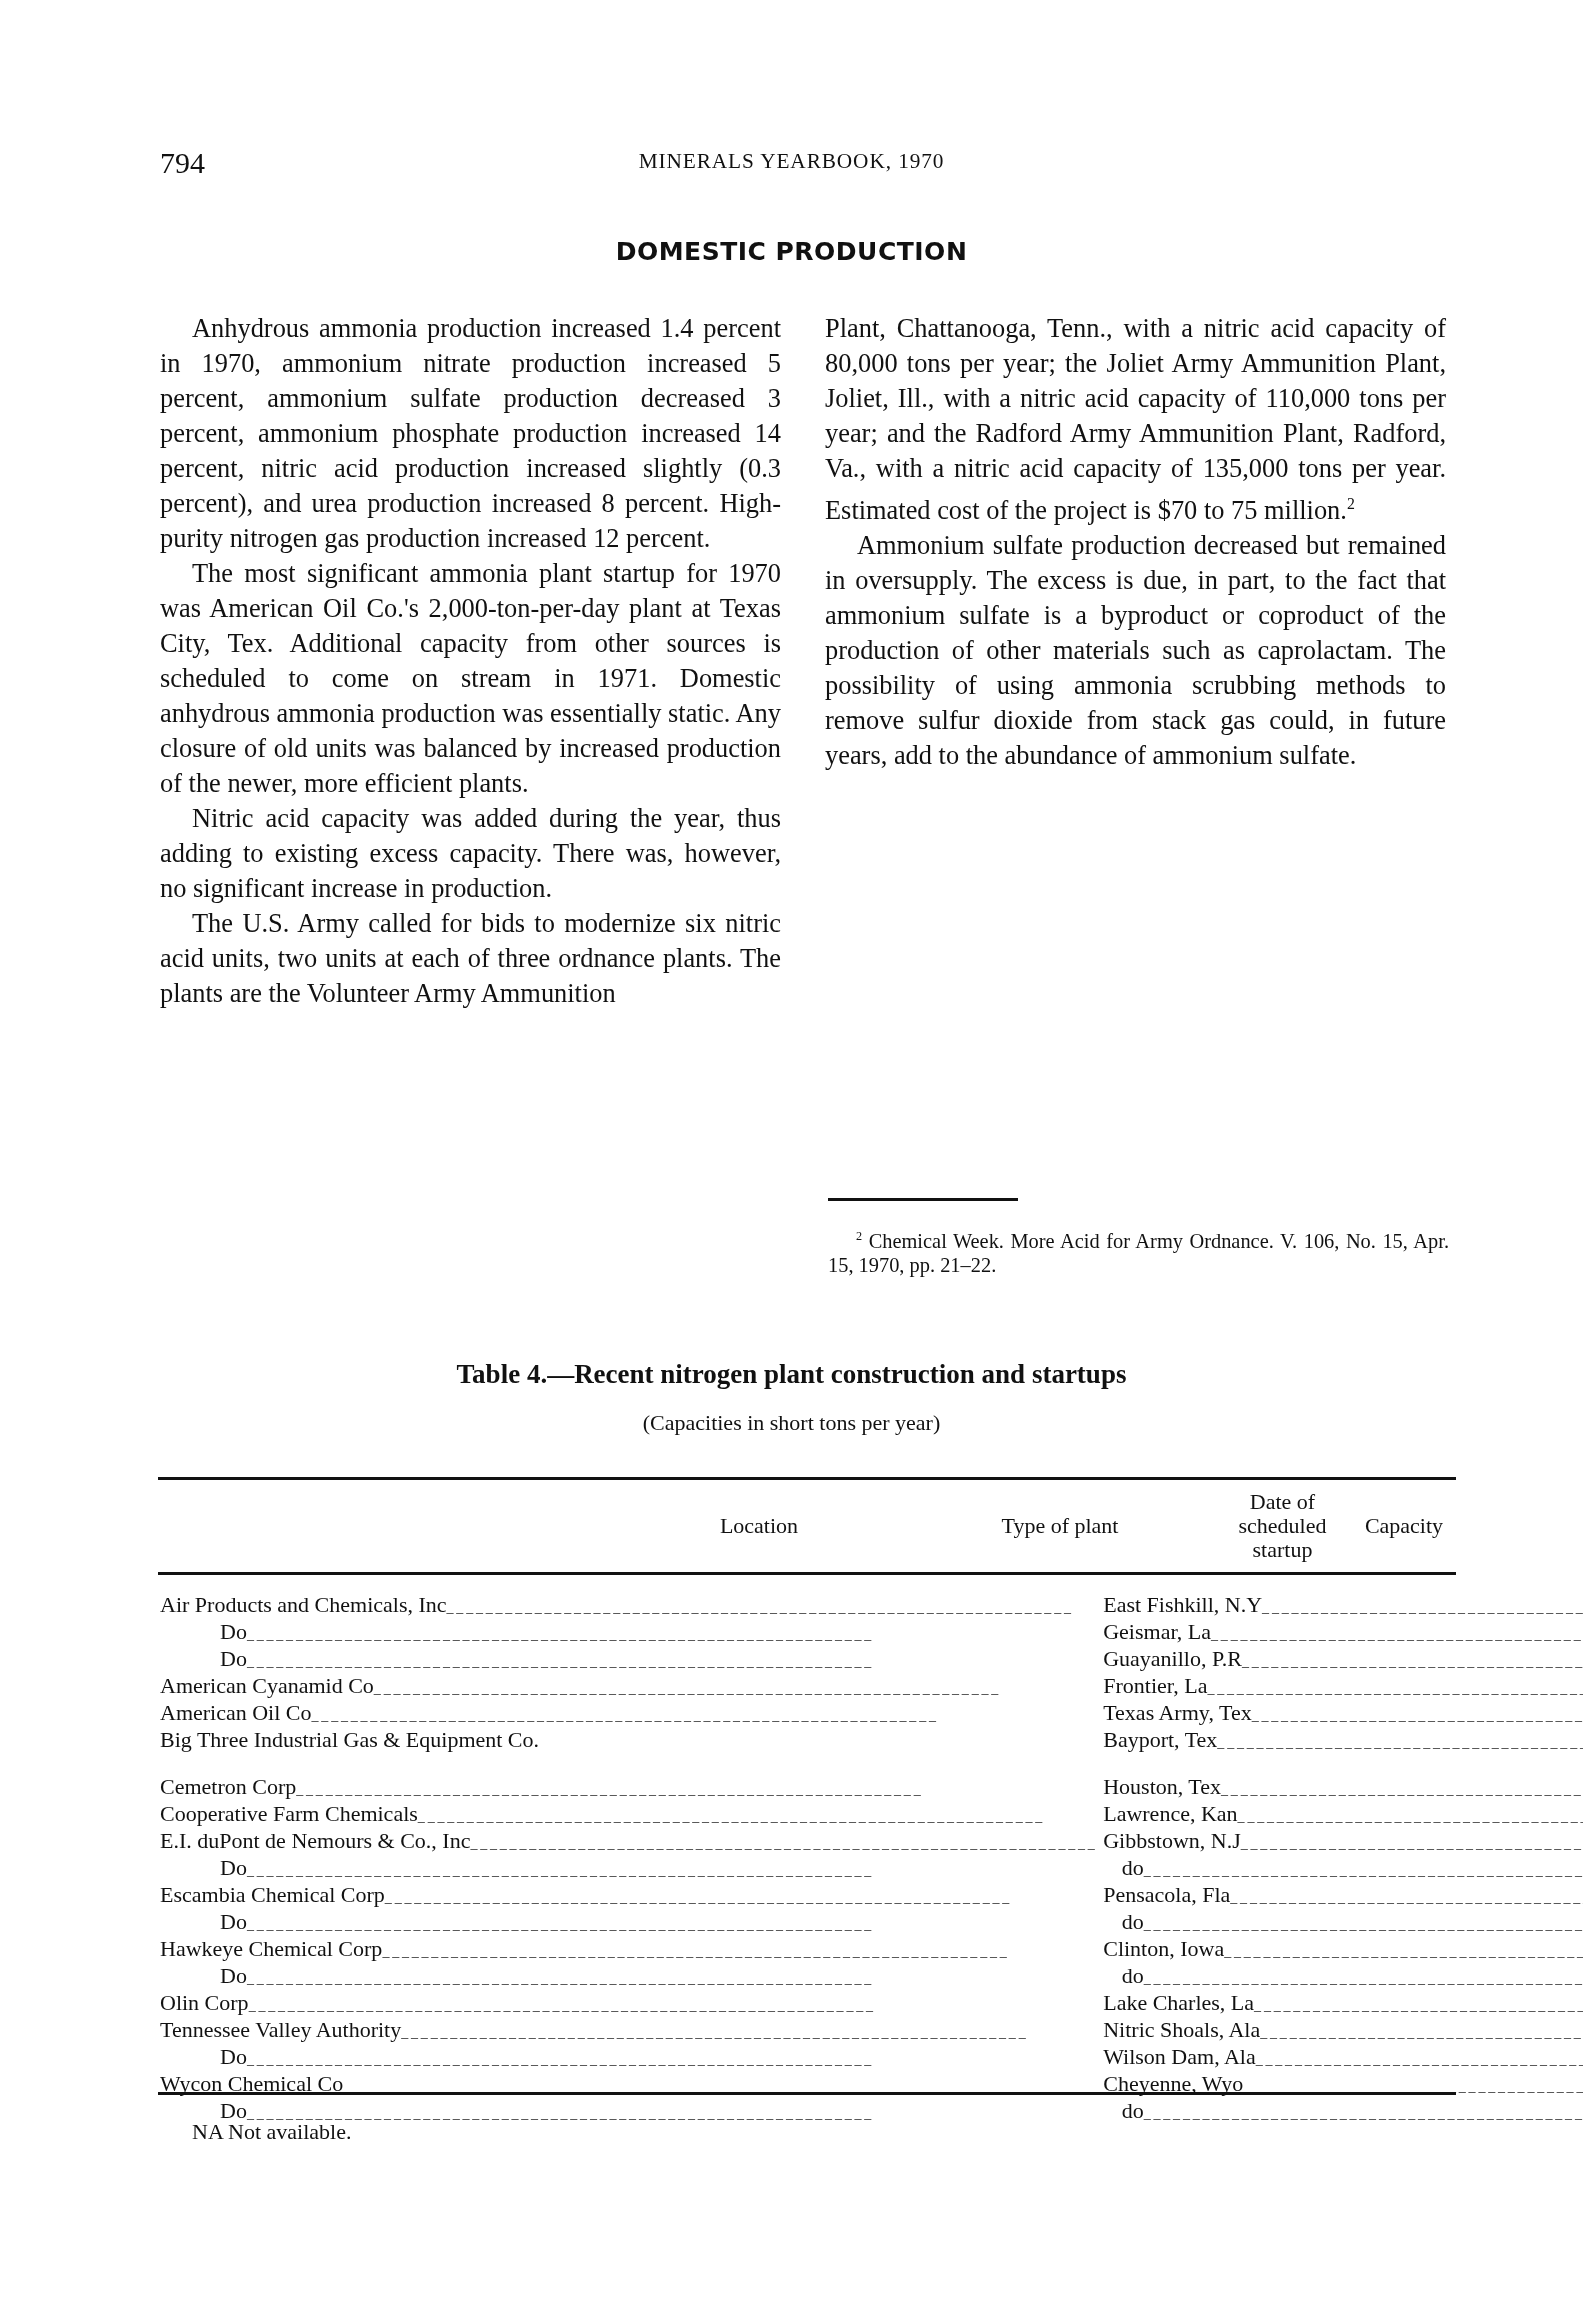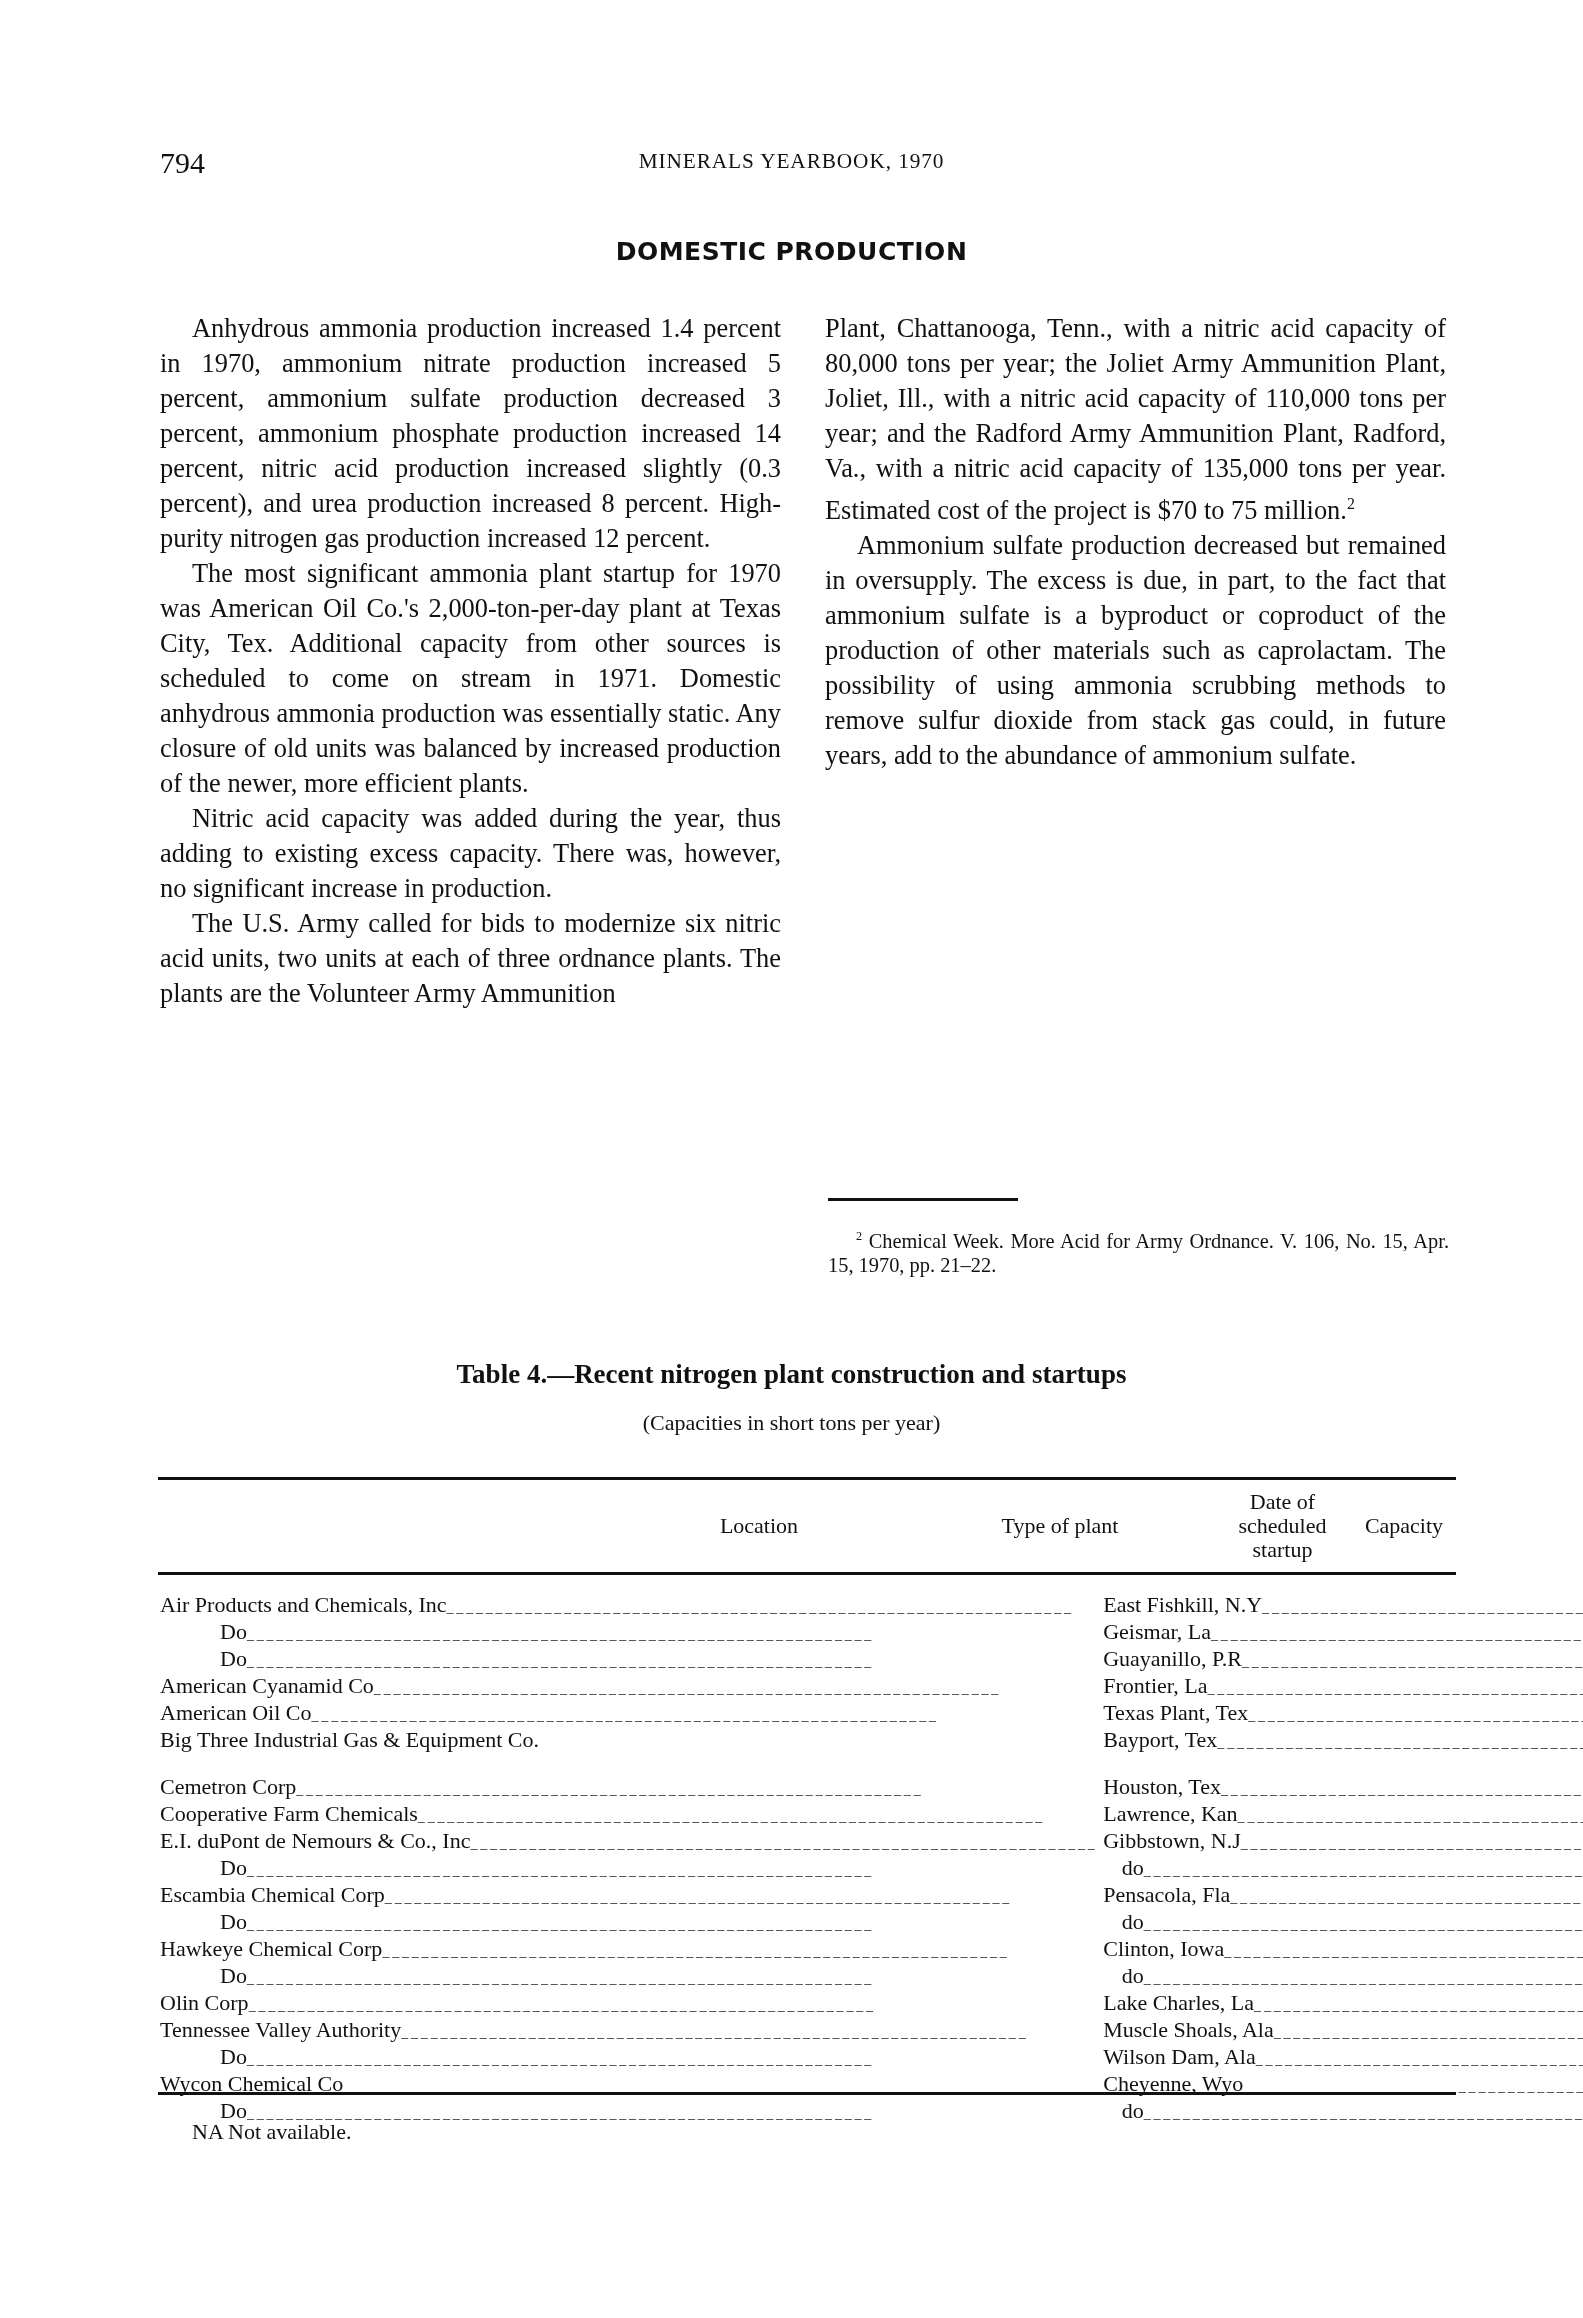--- a/index.html
+++ b/index.html
@@ -96,21 +96,21 @@
         </td>
         <td class="location">
           <span class="cell-inner dots"><span>Frontier, La</span></span>
         </td>
       </tr>
       <tr>
         <td class="company">
           <span class="cell-inner dots"><span>American Oil Co</span></span>
         </td>
         <td class="location">
-          <span class="cell-inner dots"><span>Texas Plant, Tex</span></span>
+          <span class="cell-inner dots"><span>Texas Army, Tex</span></span>
         </td>
       </tr>
       <tr style="height: 47px;">
         <td class="company wrap">
           <span class="cell-inner"><span>Big Three Industrial Gas &amp; Equipment Co.</span></span>
         </td>
         <td class="location">
           <span class="cell-inner dots"><span>Bayport, Tex</span></span>
         </td>
       </tr>
@@ -184,21 +184,21 @@
         </td>
         <td class="location">
           <span class="cell-inner dots"><span>Lake Charles, La</span></span>
         </td>
       </tr>
       <tr>
         <td class="company">
           <span class="cell-inner dots"><span>Tennessee Valley Authority</span></span>
         </td>
         <td class="location">
-          <span class="cell-inner dots"><span>Muscle Shoals, Ala</span></span>
+          <span class="cell-inner dots"><span>Nitric Shoals, Ala</span></span>
         </td>
       </tr>
       <tr>
         <td class="company indent">
           <span class="cell-inner dots"><span>Do</span></span>
         </td>
         <td class="location">
           <span class="cell-inner dots"><span>Wilson Dam, Ala</span></span>
         </td>
       </tr>

